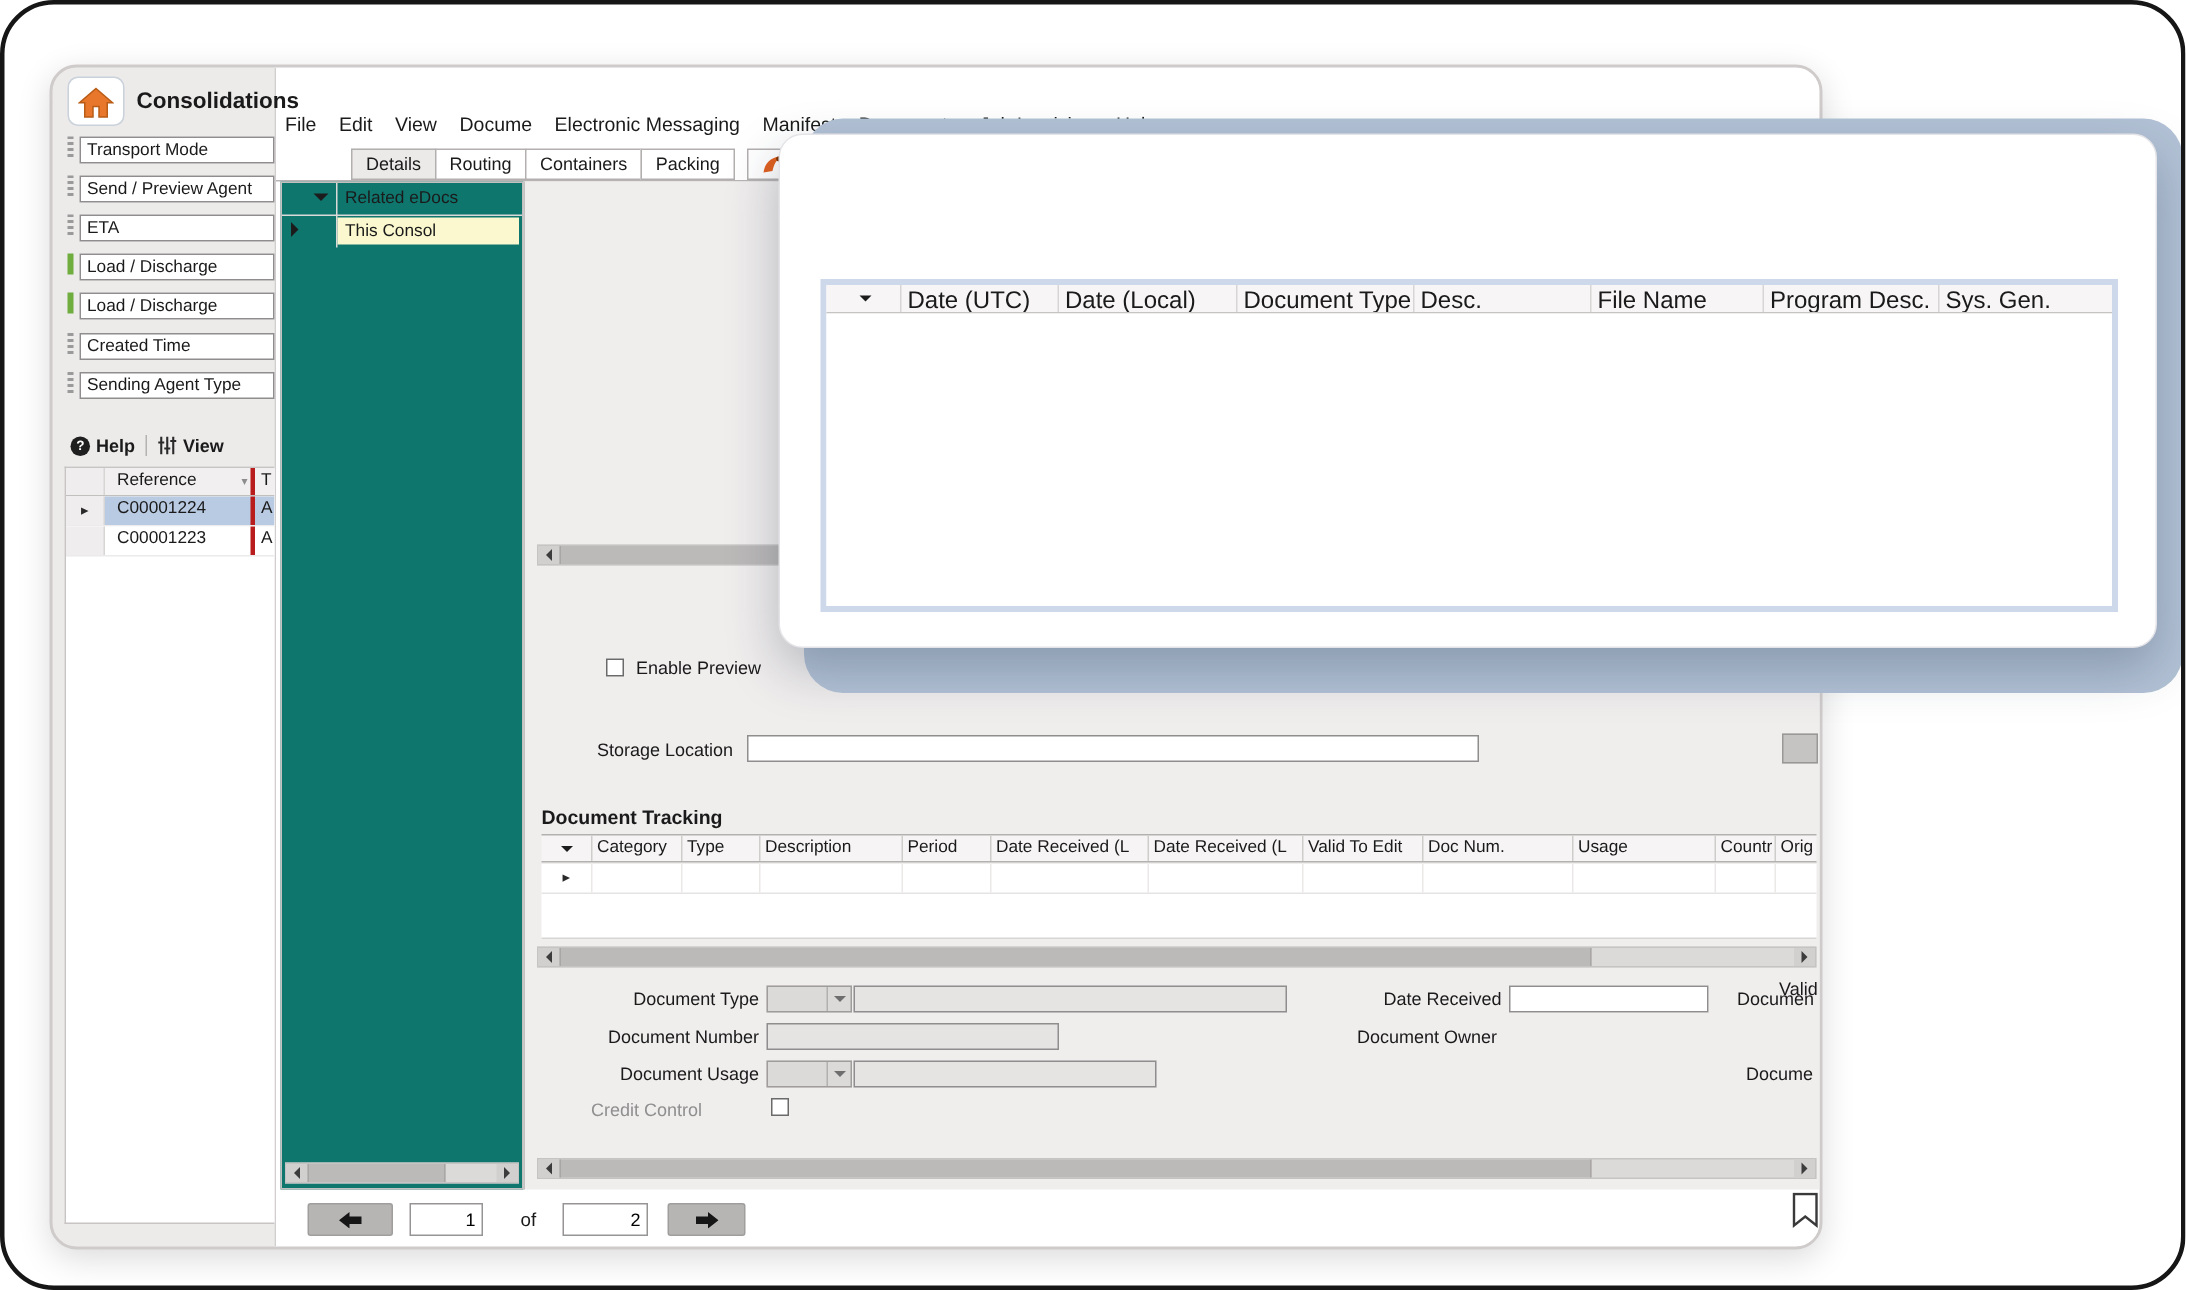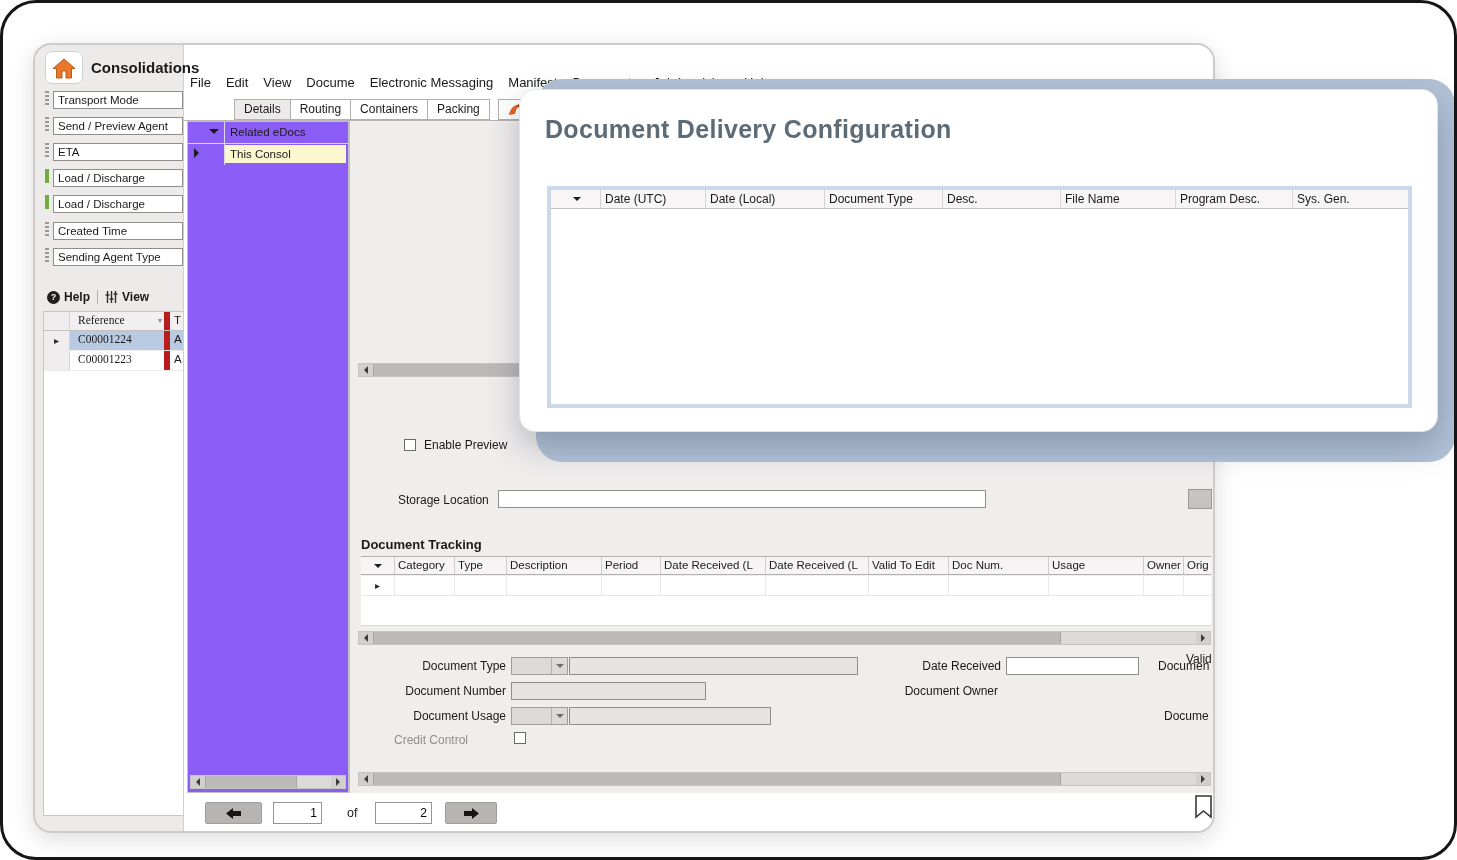--- a/index.html
+++ b/index.html
@@ -37,38 +37,38 @@
   .vsep { width:1px; height:14px; background:#b5b2b2; margin:0 7px; }
 
   
   .refgrid { left:8px; top:266px; width:140px; height:505px; background:#fff;
              border:1px solid #c8c4c4; border-right:none; overflow:hidden; }
   .ghead, .grow { display:flex; font-size:11.5px; }
   .ghead { height:19px; background:#f1efef; border-bottom:1px solid #c2bfbf; }
   .grow  { height:20px; border-bottom:1px solid #eceaea; background:#fff; }
   .gmark { width:26px; border-right:1px solid #d8d5d5; background:#efeded;
            display:flex; align-items:center; justify-content:center; }
-  .gref  { width:100px; border-right:6px solid #b91c1c; padding:2px 2px 0 8px; display:flex;font-family:Liberation Serif, serif; }
+  .gref  { width:100px; border-right:3px solid #b91c1c; padding:2px 2px 0 8px; display:flex; }
   .gt    { flex:1; padding:2px 0 0 4px; overflow:hidden; }
   .grow.sel .gref, .grow.sel .gt { background:#b9cbe3; }
   .sortglyph { margin-left:auto; color:#8d8d8d; font-size:8px; line-height:14px; }
   .rowmark { color:#2a2a2a; font-size:10px; line-height:10px; }
 
   
   .menubar { left:155px; top:30px; display:flex; gap:15px; font-size:13px; white-space:nowrap; }
   .menubar span { cursor:default; }
   .tabstrip { left:149px; top:52px; width:1029px; height:24px; background:#fff;
               border-bottom:1px solid #b8b4b4; display:flex; align-items:flex-end; padding-left:7px; }
   .tab { height:21px; line-height:19px; padding:0 9px; font-size:12px; background:#fff;
          border:1px solid #b3afaf; margin-right:-1px; white-space:nowrap; display:flex; align-items:center; gap:4px; }
   .tab.active { background:#ece9e9;margin-left:43px; }
   .tab.wf { margin-left:9px; }
 
   
-  .tree { left:152px; top:76px; width:162px; height:672px; background:#8b5cf6; border:1px solid #c4c0c0; }
+  .tree { left:152px; top:76px; width:162px; height:672px; background:#0f766e; border:1px solid #c4c0c0; }
   .tree .gutterline { left:36px; top:0; width:1px; height:43px; background:#dcd9d9; }
   .tlabel { position:absolute; font-size:11.5px; white-space:nowrap; }
   .tri { display:inline-block; width:0; height:0; }
   .tri-down  { border:5px solid transparent; border-top-color:#1c1c1c; border-bottom-width:0; }
   .tri-right { border:5px solid transparent; border-left-color:#1c1c1c; border-right-width:0; }
   .tri-l { border:4px solid transparent; border-right-color:#3c3c3c; border-left-width:0; }
   .tri-r { border:4px solid transparent; border-left-color:#3c3c3c; border-right-width:0; }
   .tri-d-sm { border:4px solid transparent; border-top-color:#1c1c1c; border-bottom-width:0; }
   .trow1line { left:0; top:21px; width:160px; height:1px; background:#dcd9d9; }
   .ylite { left:37px; top:23px; width:121px; height:18px; background:#fbf8cf; }
@@ -115,21 +115,21 @@
   
   .halo { position:absolute; left:533px; top:76px; width:919px; height:383px;
           background:#b3c2d6; border-radius:26px; z-index:40; }
   .dialog { position:absolute; left:516px; top:86px; width:919px; height:343px; background:#fff;
             border:1px solid #e4e4e8; border-radius:16px; z-index:50;
             box-shadow:0 14px 34px rgba(30,45,70,.28); }
   .dlg-title { position:absolute; left:25px; top:25px; font-size:25px; font-weight:700;
                color:#5d6b76; letter-spacing:.3px; }
   .dlg-table { position:absolute; left:27px; top:96px; width:865px; height:222px;
                border:4px solid #cdd9eb; background:#fff; }
-  .dlg-head { display:flex; height:19px; background:#f7f5f5; border-bottom:1px solid #c6c3c3; font-size:12px; }
+  .dlg-head { display:flex; height:19px; background:#f7f5f5; border-bottom:1px solid #c6c3c3; font-size:16px; }
   .dlg-head .hc { border-right:1px solid #d8d5d5; padding:2px 2px 0 4px; white-space:nowrap; overflow:hidden; }
   .dlg-head .hm { display:flex; align-items:center; justify-content:center; padding-top:0; }
 </style>
 </head>
 <body>
 
 <div class="canvas">
 
   <div class="win">
 
@@ -295,21 +295,21 @@
           </span>
         <span class="hc" style="width:60px">Category</span>
         <span class="hc" style="width:52px">Type</span>
         <span class="hc" style="width:95px">Description</span>
         <span class="hc" style="width:59px">Period</span>
         <span class="hc" style="width:105px">Date Received (L</span>
         <span class="hc" style="width:103px">Date Received (L</span>
         <span class="hc" style="width:80px">Valid To Edit</span>
         <span class="hc" style="width:100px">Doc Num.</span>
         <span class="hc" style="width:95px">Usage</span>
-        <span class="hc" style="width:40px">Owner</span>
+        <span class="hc" style="width:40px">Countr</span>
         <span class="hc" style="flex:1;border-right:none">Orig</span>
       </div>
       <div class="tbody" style="left:11px;top:455px;width:850px;height:50px">
         <div class="brow">
           <span class="bc bm" style="width:34px">
               <span class="rowmark">▸</span>
             </span>
           <span class="bc" style="width:60px"></span>
             <span class="bc" style="width:52px"></span>
           <span class="bc" style="width:95px"></span>
@@ -391,21 +391,20 @@
     <div class="a" style="left:1158px;top:750px">
       <svg width="20" height="24" viewBox="0 0 20 24">
         <path d="M3 1 h15 v21 l-7.5 -6 l-7.5 6 z" fill="#fff" stroke="#3a3a3a" stroke-width="1.6"></path>
       </svg>
     </div>
   </div>
 
   <div class="halo"></div>
 
   <div class="dialog">
-    <div class="dlg-title">Document Delivery Configuration</div>
     <div class="dlg-table">
       <div class="dlg-head">
         <span class="hc hm" style="width:50px">
             <span class="tri tri-d-sm"></span>
           </span>
         <span class="hc" style="width:105px">Date (UTC)</span>
         <span class="hc" style="width:119px">Date (Local)</span>
         <span class="hc" style="width:118px">Document Type</span>
         <span class="hc" style="width:118px">Desc.</span>
         <span class="hc" style="width:115px">File Name</span>

